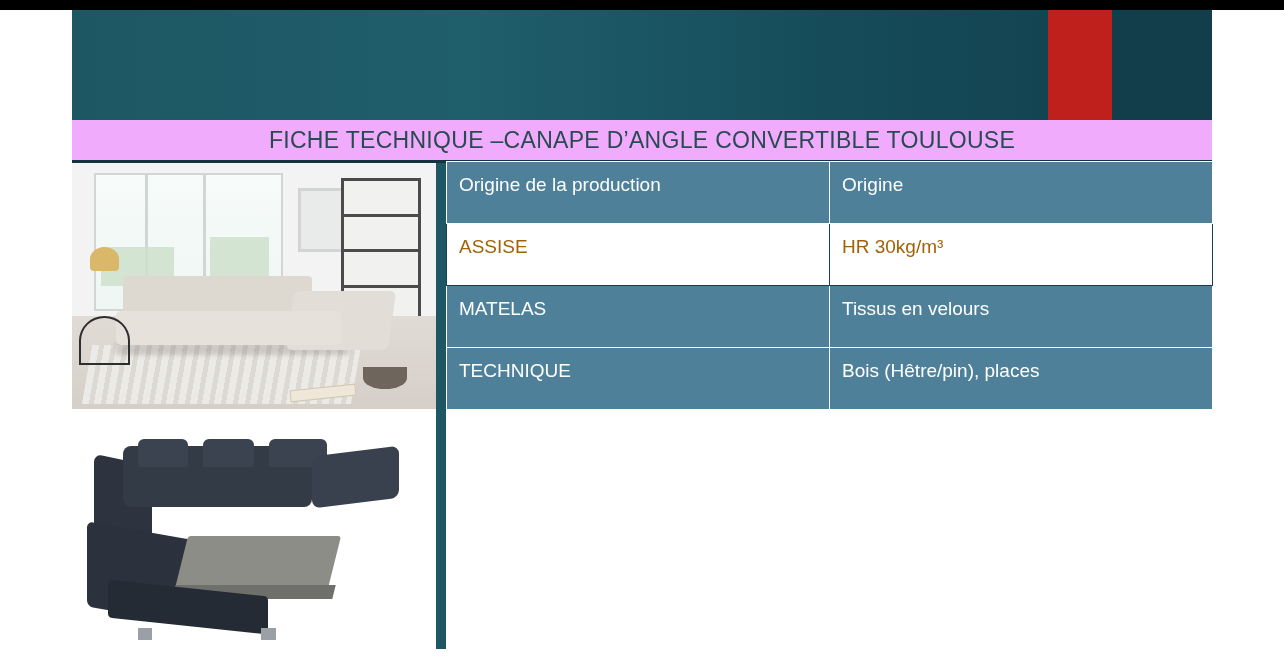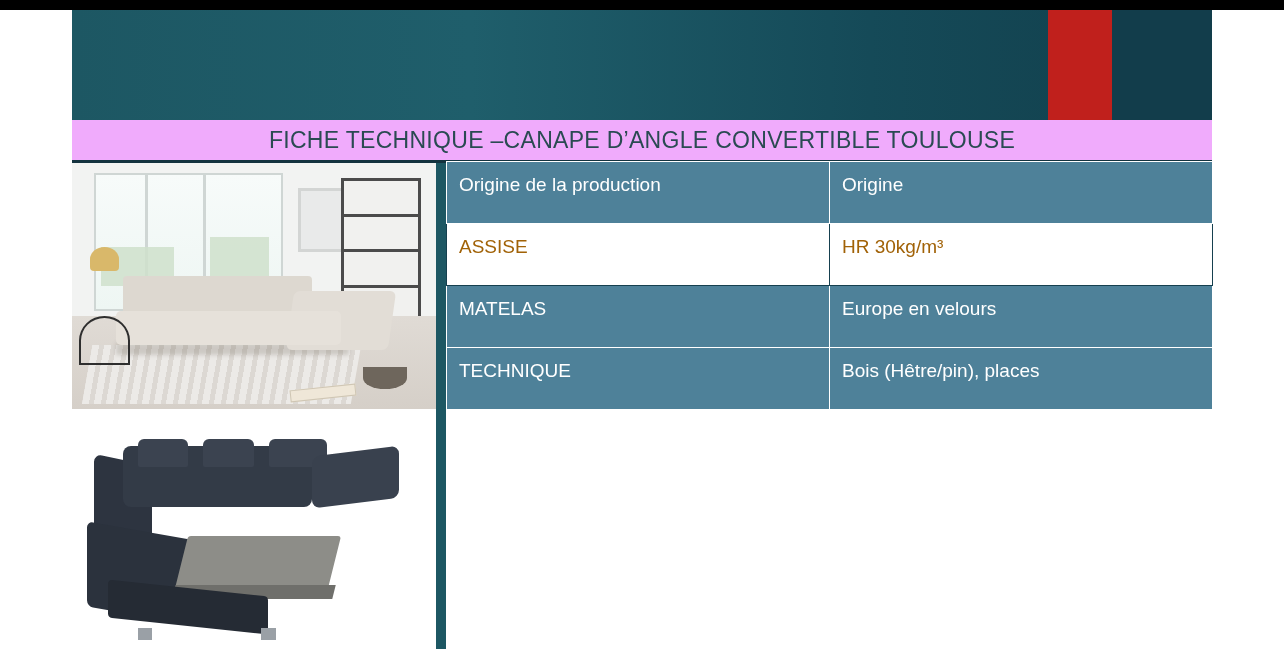--- a/index.html
+++ b/index.html
@@ -474,21 +474,21 @@
       <tr class="row-filled">
         <td>Origine de la production</td>
         <td>Origine</td>
       </tr>
       <tr class="row-plain">
         <td>ASSISE</td>
         <td>HR 30kg/m³</td>
       </tr>
       <tr class="row-filled">
         <td>MATELAS</td>
-        <td>Europe en velours</td>
+        <td>Tissus en velours</td>
       </tr>
       <tr class="row-filled">
         <td>TECHNIQUE</td>
         <td>Bois (Hêtre/pin), places</td>
       </tr>
     </tbody>
   </table>
 
 </div>
 

